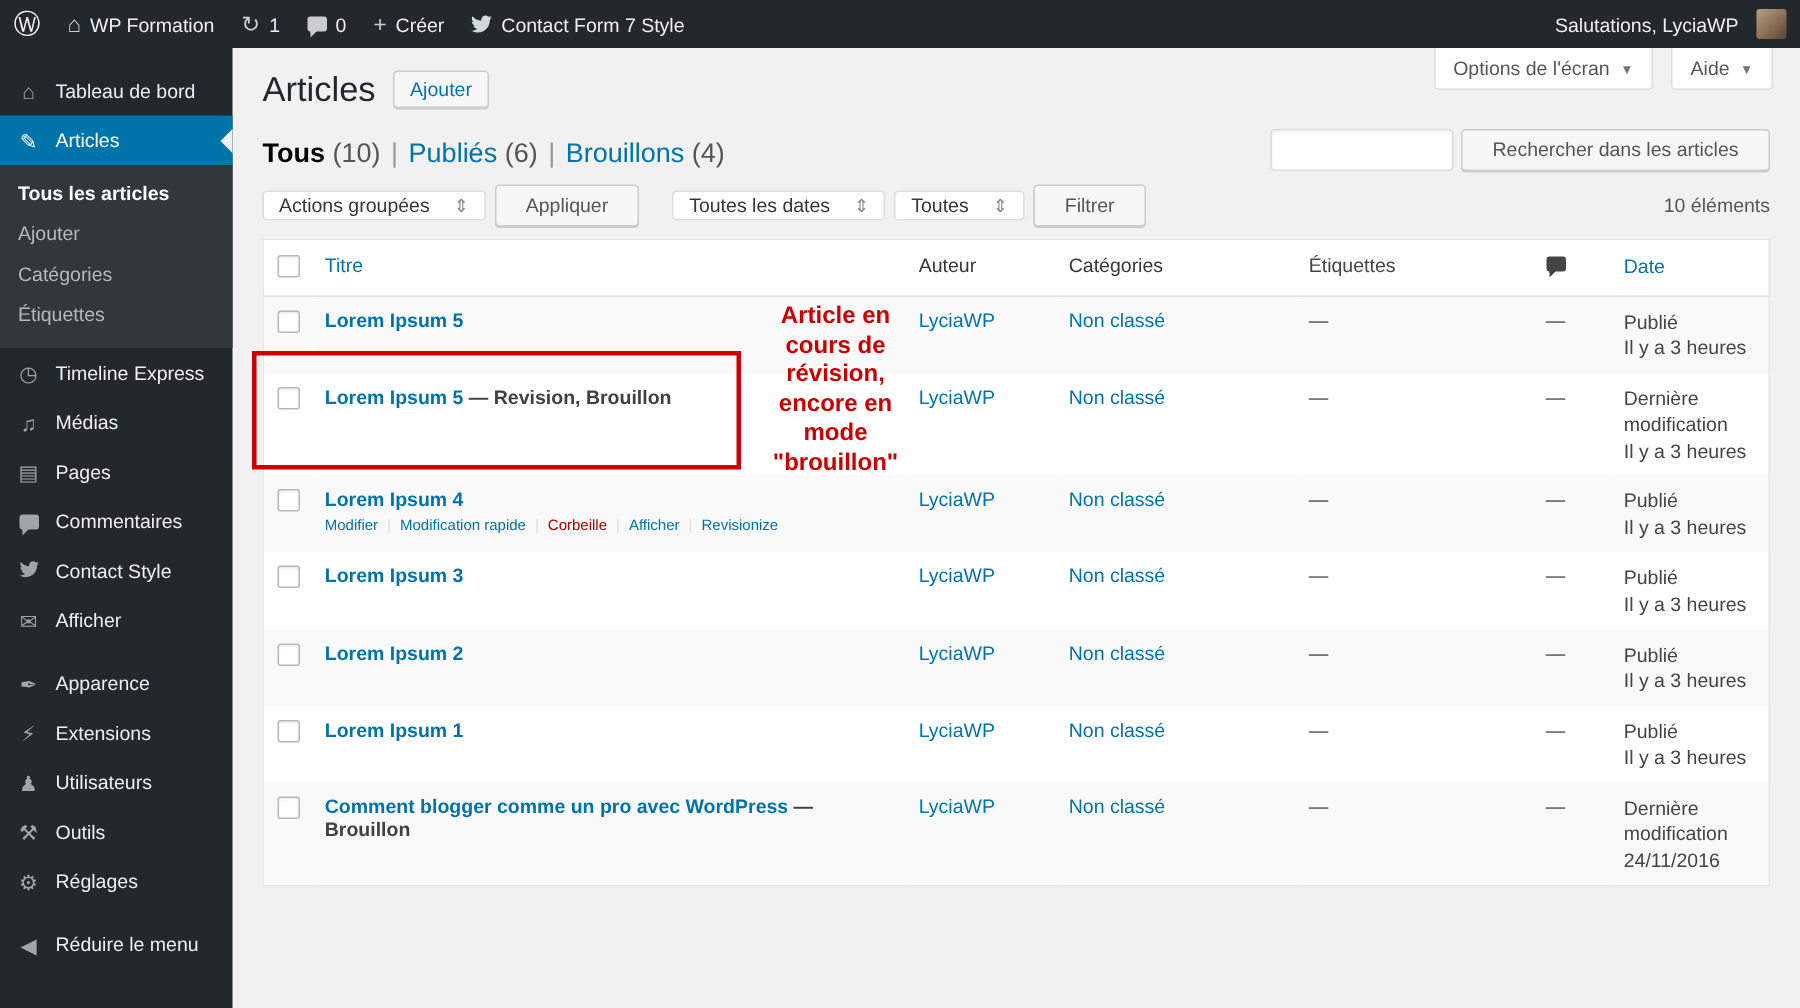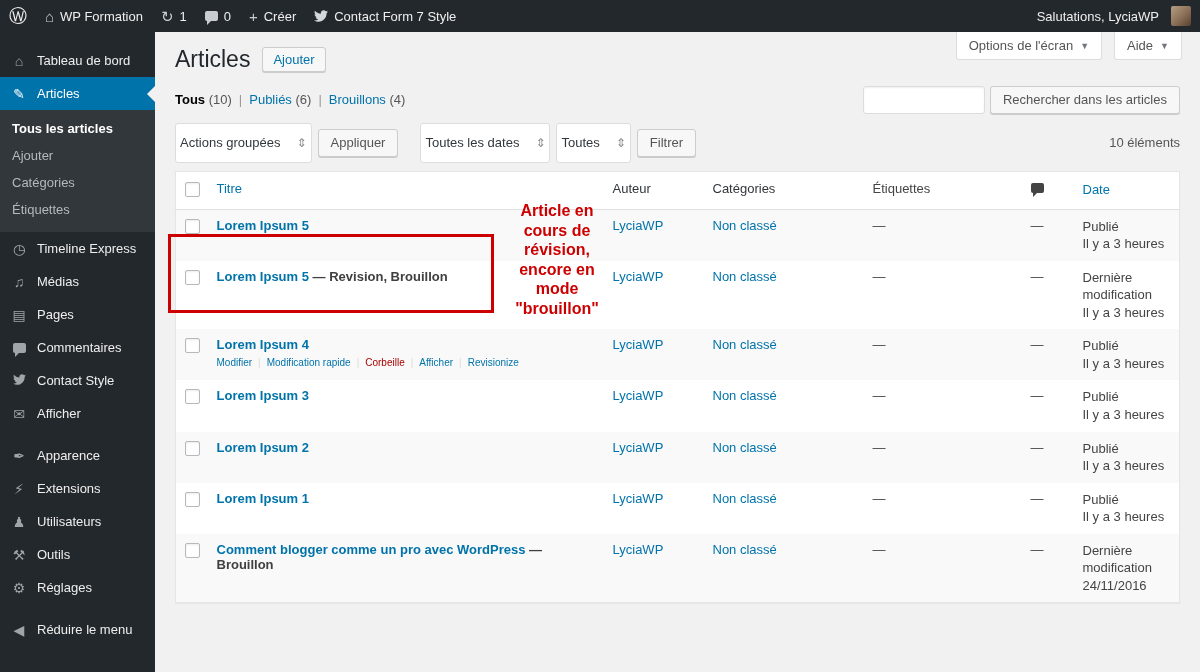--- a/index.html
+++ b/index.html
@@ -51,34 +51,34 @@
 
   
   .content { position:absolute; top:32px; left:155px; right:0; bottom:0; padding:14px 20px 0; }
   .page-head { display:flex; align-items:center; }
   h1 { font-size:23px; font-weight:400; color:#23282d; line-height:1.2; }
   .add-btn { margin-left:12px; padding:4px 10px; background:#f7f7f7; border:1px solid #ccc;
     border-radius:3px; color:#0073aa; font-size:13px; box-shadow:0 1px 0 #ccc; cursor:pointer; }
 
   .row2 { display:flex; justify-content:space-between; align-items:flex-start; margin-top:12px; }
   .subsubsub { padding-top:6px; }
-  .filter { color:#0073aa; font-size:13px; }
+  .filter { color:#0073aa; font-size:18px; }
   .filter .f-label { color:#0073aa; }
   .filter.current .f-label { color:#000; font-weight:600; }
   .filter .f-count { color:#555; font-weight:400; }
   .filter:not(:last-child)::after { content:"|"; color:#999; margin:0 7px; font-weight:400; }
 
   .search-box { display:flex; gap:5px; align-items:center; }
   .search-input { width:122px; height:28px; background:#fff; border:1px solid #ddd; border-radius:3px;
     padding:0 7px; font:inherit; box-shadow:inset 0 1px 2px rgba(0,0,0,.07); }
-  .btn { height:28px; padding:0 12px; background:#f7f7f7; border:1px solid #ccc; border-radius:3px;
+  .btn { height:28px; padding:0 20px; background:#f7f7f7; border:1px solid #ccc; border-radius:3px;
     color:#555; font-size:13px; font-family:inherit; box-shadow:0 1px 0 #ccc; cursor:pointer; }
 
   .tablenav { display:flex; align-items:center; gap:6px; margin-top:9px; }
-  .wp-select { height:40px; display:inline-flex; align-items:center; gap:16px; padding:0 4px;
+  .wp-select { height:20px; display:inline-flex; align-items:center; gap:16px; padding:0 10px;
     background:#fff; border:1px solid #ddd; border-radius:3px; color:#32373c; cursor:pointer;text-align:right; }
   .sel-arr { color:#888; font-size:12px; }
   .gap-l { margin-left:16px; }
   .items-count { margin-left:auto; color:#555; font-size:13px; }
 
   
   table.posts { width:100%; margin-top:8px; border-collapse:collapse; table-layout:fixed;
     background:#fff; border:1px solid #e5e5e5; box-shadow:0 1px 1px rgba(0,0,0,.04); }
   th, td { text-align:left; vertical-align:top; padding:8px; font-size:13px; }
   thead th { border-bottom:1px solid #e1e1e1; color:#32373c; font-weight:400; padding:9px 8px; }

